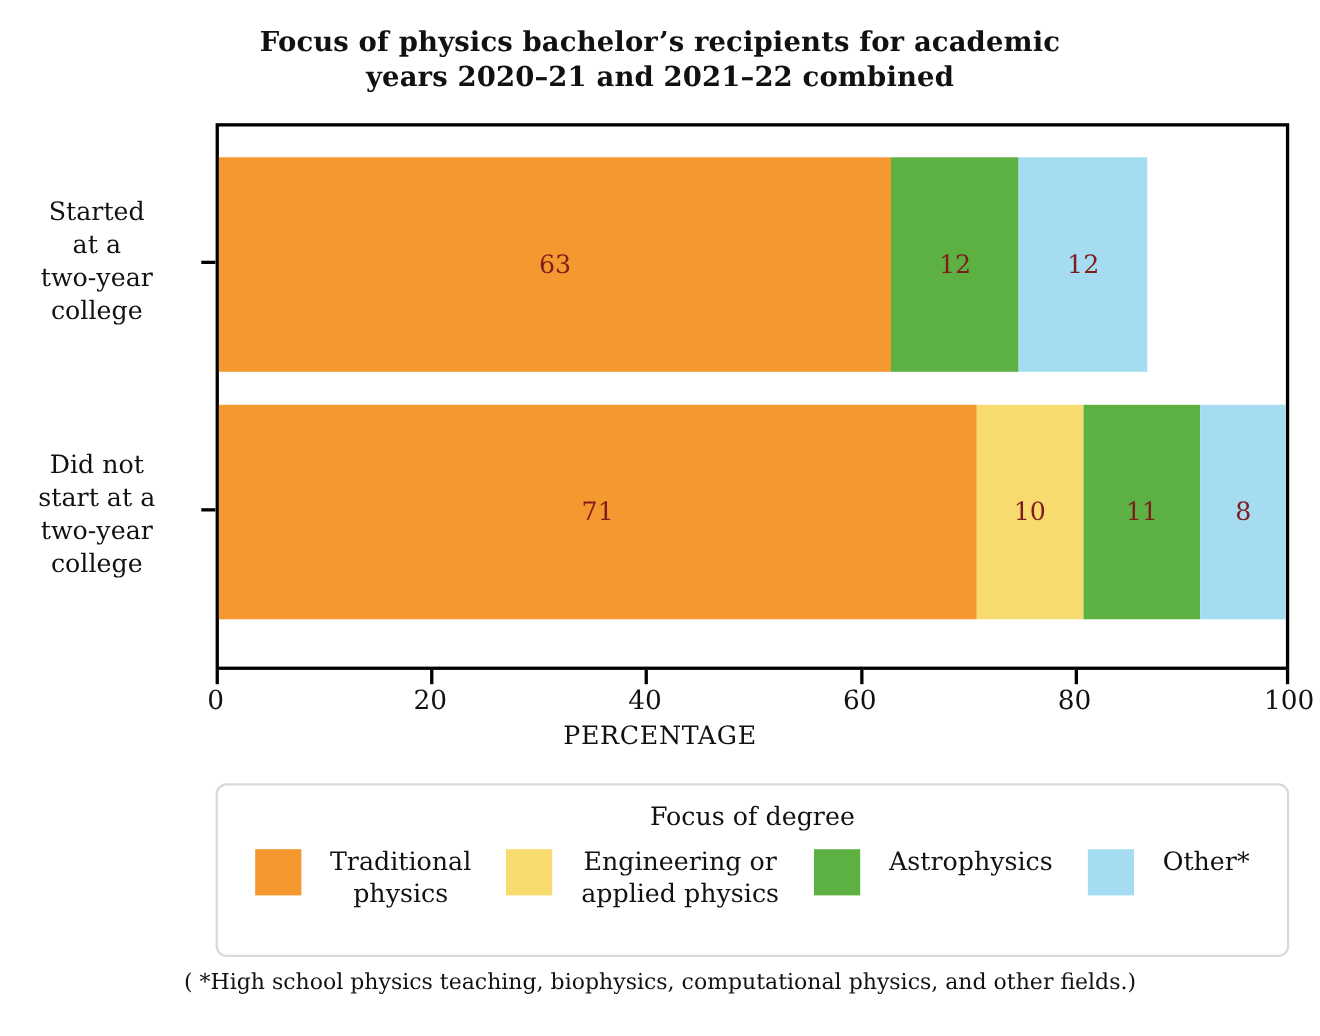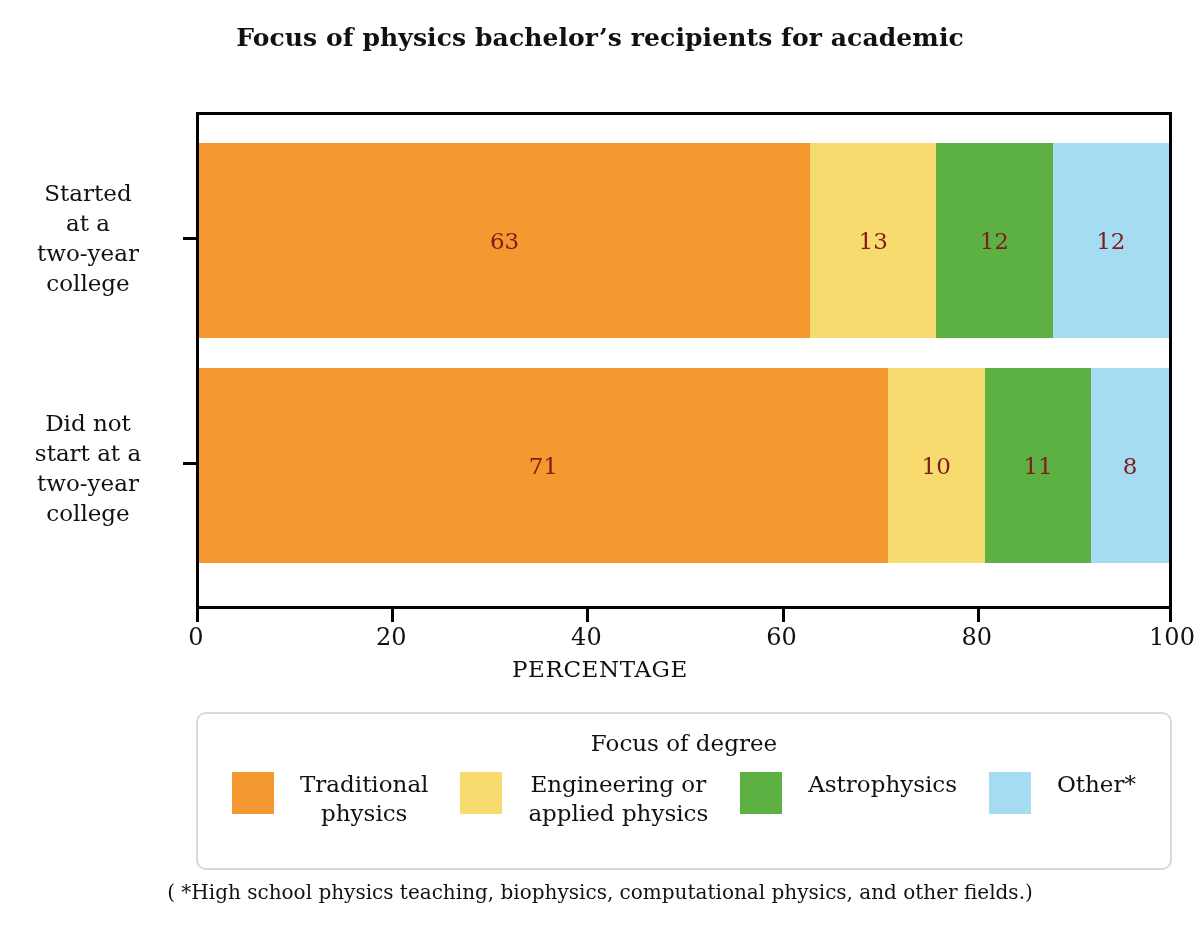--- a/index.html
+++ b/index.html
@@ -166,20 +166,21 @@
     width: 1200px;
     text-align: center;
     font-size: 20px;
   }
 </style>
 </head>
 <body>
 
 <div class="title">
   <span>Focus of physics bachelor’s recipients for academic</span>
+  <span class="line2">years 2020–21 and 2021–22 combined</span>
 </div>
 
 <div class="cat-label c0">
   <div>Started</div>
   <div>at a</div>
   <div>two-year</div>
   <div>college</div>
 </div>
 <div class="tick-mark t0"></div>
 
@@ -189,23 +190,20 @@
   <div>two-year</div>
   <div>college</div>
 </div>
 <div class="tick-mark t1"></div>
 
 <div class="plot-frame">
 
   <div class="bar-row row0">
     <div class="seg" style="width:63%;background:#F4982F;">
       <span>63</span>
-    </div>
-    <div class="seg" style="width:13%;background:#F7DB6E;">
-      <span>13</span>
     </div>
     <div class="seg" style="width:12%;background:#5DB142;">
       <span>12</span>
     </div>
     <div class="seg" style="width:12%;background:#A5DCF2;">
       <span>12</span>
     </div>
   </div>
 
   <div class="bar-row row1">

